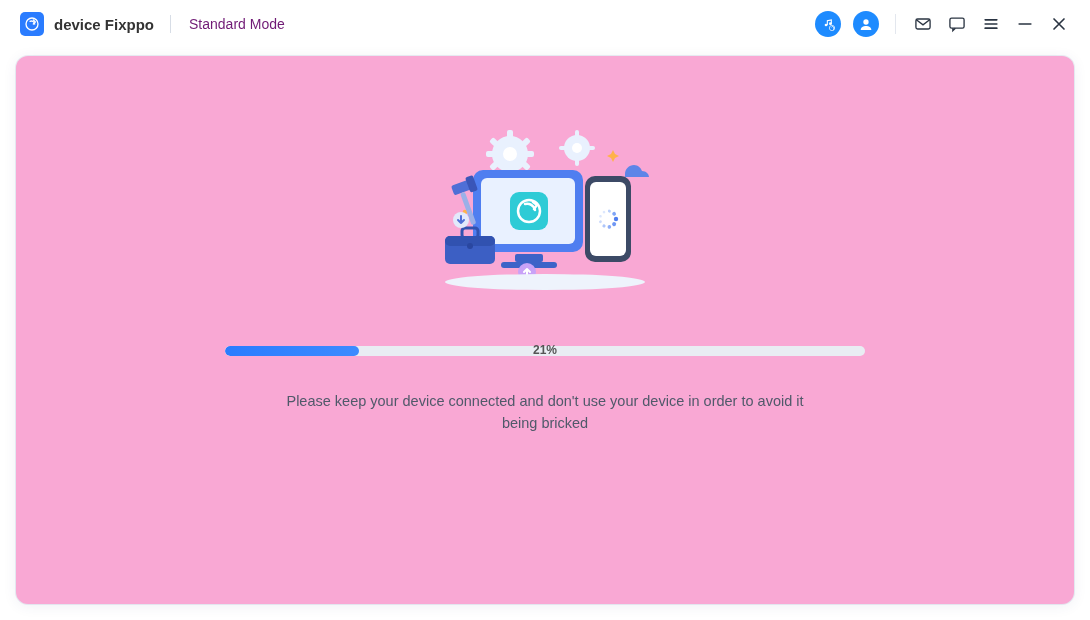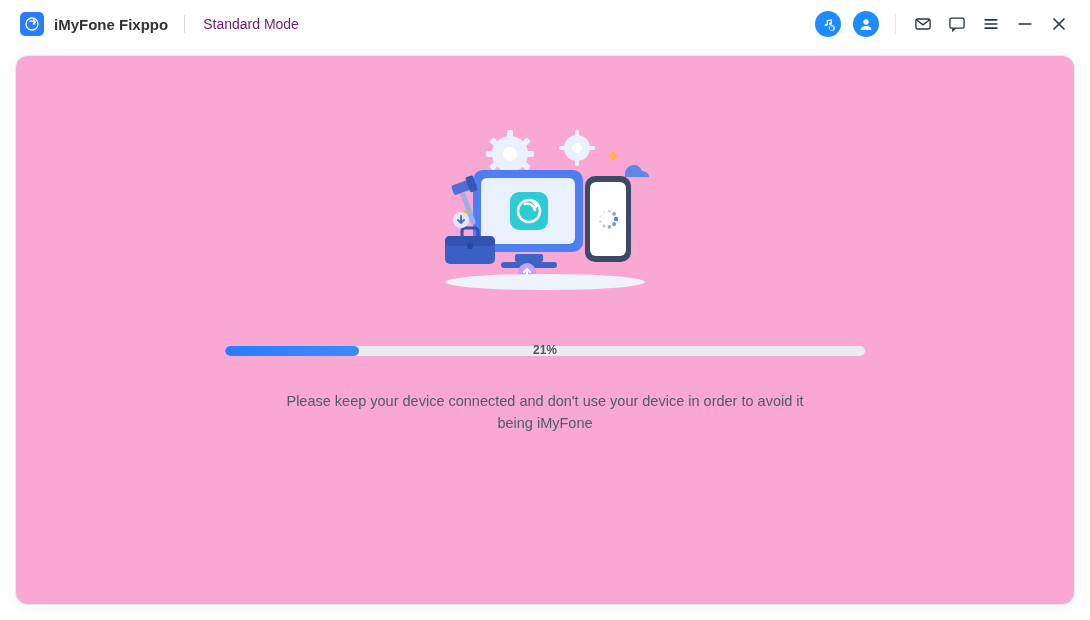--- a/index.html
+++ b/index.html
@@ -43,21 +43,21 @@
 
   <div class="titlebar">
     <div class="titlebar-left">
       <div class="app-logo">
         <svg viewBox="0 0 24 24" fill="none">
             <circle cx="12" cy="12" r="9" stroke="#fff" stroke-width="2"></circle>
             <path d="M9 8 A5 5 0 0 1 16 12" stroke="#fff" stroke-width="2" stroke-linecap="round"></path>
             <path d="M14 6 L17 9 L14 12" stroke="#fff" stroke-width="2" stroke-linecap="round" stroke-linejoin="round" fill="none"></path>
           </svg>
       </div>
-      <span class="app-name">iMyFone Fixppo</span>
+      <span class="app-name">device Fixppo</span>
       <div class="vsep"></div>
       <span class="mode-label">Standard Mode</span>
     </div>
     <div class="titlebar-spacer"></div>
     <div class="titlebar-right">
       <div class="circle-icon">
         <svg viewBox="0 0 24 24" width="16" height="16">
             <circle cx="12" cy="12" r="10" fill="#1e8bff"></circle>
             <path d="M9 15.5a2 2 0 1 0 0-4 2 2 0 0 0 0 4Z" fill="#fff"></path>
             <path d="M15.5 13.5a2 2 0 1 0 0-4 2 2 0 0 0 0 4Z" fill="#fff"></path>
@@ -185,16 +185,16 @@
       </div>
     </div>
 
     <div class="progress-wrap">
       <div class="progress-track">
         <div class="progress-fill" style="width:21%"></div>
       </div>
       <div class="progress-label">21%</div>
     </div>
 
-    <div class="message">Please keep your device connected and don't use your device in order to avoid it being iMyFone</div>
+    <div class="message">Please keep your device connected and don't use your device in order to avoid it being bricked</div>
   </div>
 
 </div>
 
 </body></html>

